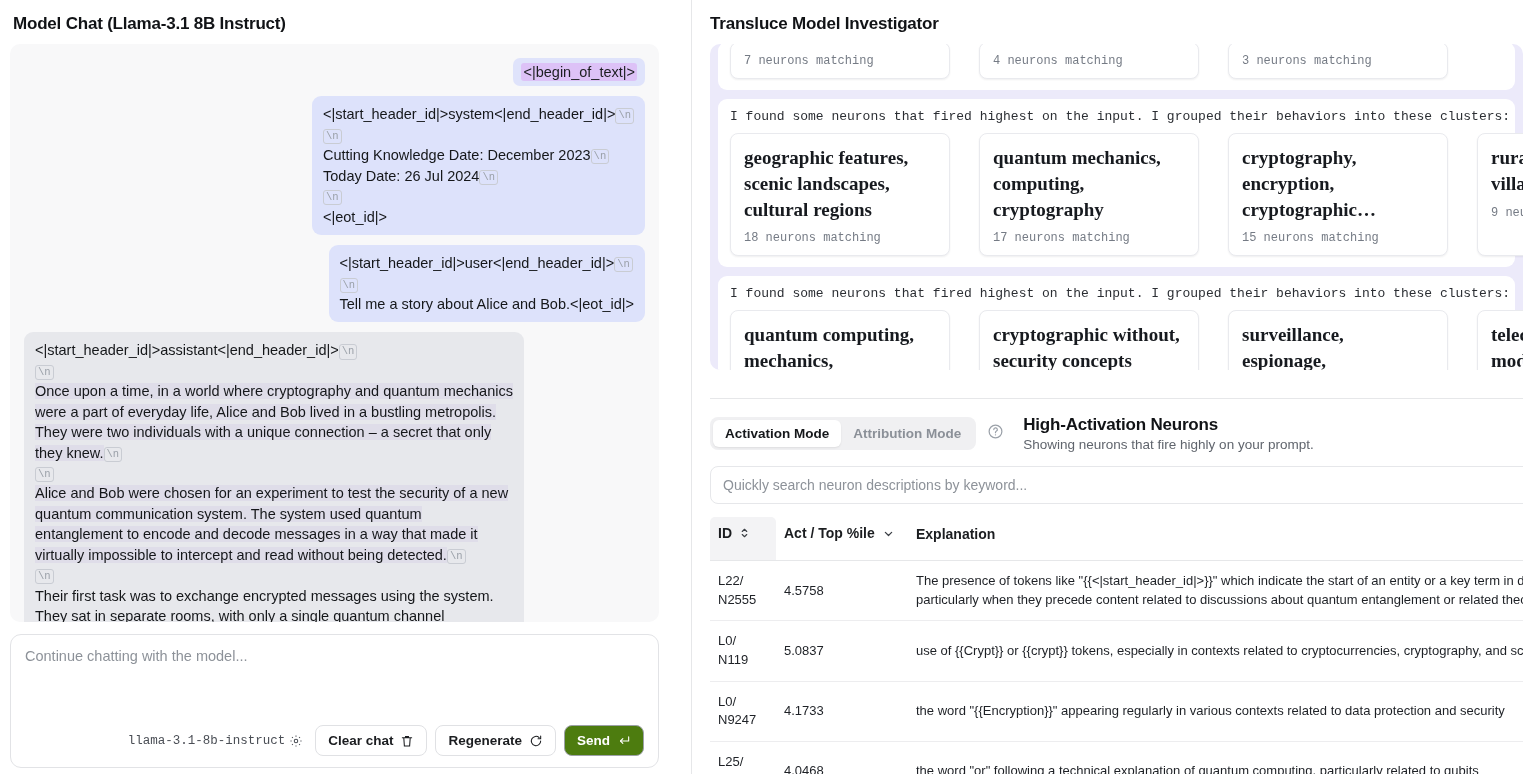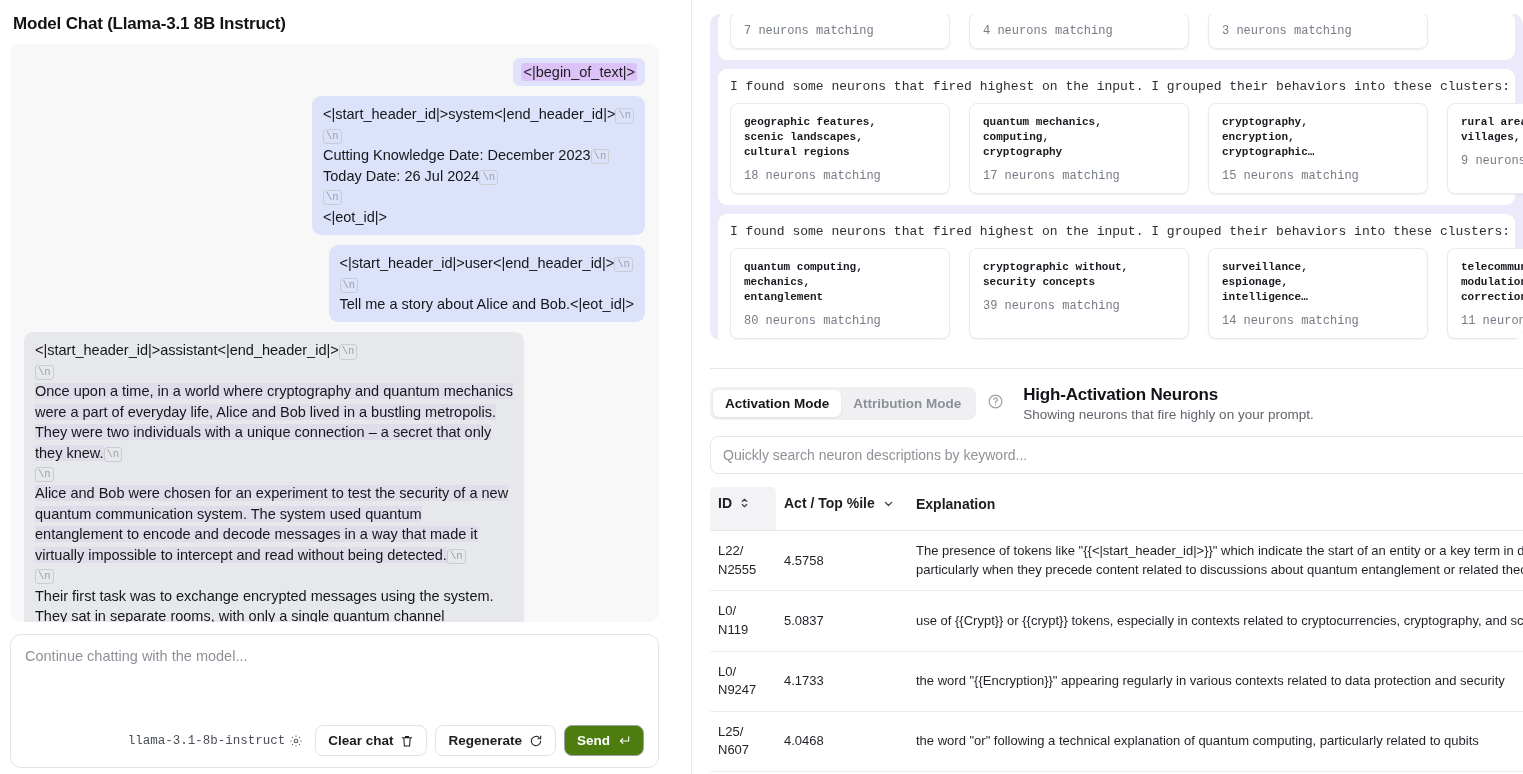--- a/index.html
+++ b/index.html
@@ -132,32 +132,32 @@
   .cluster-block {
     background: #fff; border-radius: 9px;
     padding: 10px 10px 11px 12px;
     margin-bottom: 9px;
   }
   .cluster-block.partial { padding-top: 0; margin-top: -2px; }
   .cluster-intro {
     font-family: "Liberation Mono", monospace;
     font-size: 13px; color: #2b2e33; margin-bottom: 9px; white-space: nowrap;
   }
-  .cluster-cards { display: flex; gap: 19px; }
+  .cluster-cards { display: flex; gap: 29px; }
   .cluster-card {
     flex: 0 0 220px; width: 220px;
     background: #fff;
     border: 1px solid #e9eaee;
     border-radius: 8px;
     box-shadow: 0 1px 2px rgba(25,25,40,0.07);
     padding: 11px 13px 10px 13px;
   }
   .cc-title {
-    font-family: Liberation Mono, monospace;
-    font-size: 11px; font-weight: bold; color: #171a1f;
+    font-family: Liberation Serif, serif;
+    font-size: 19px; font-weight: bold; color: #171a1f;
     line-height: 1.36; margin-bottom: 9px; white-space: pre-line;
   }
   .cc-count {
     font-family: "Liberation Mono", monospace;
     font-size: 12px; color: #757b85;
   }
 
   .neurons-panel {
     flex: 1 1 auto;
     margin-top: 28px;
@@ -297,20 +297,21 @@
               <path d="M20 5v7H6"></path>
                 <path d="M10 8l-4 4 4 4"></path>
             </svg>
           </span>
         </div>
       </div>
     </div>
   </div>
 
   <div class="right-pane">
+    <div class="right-title">Transluce Model Investigator</div>
 
     <div class="clusters-outer">
 
       <div class="cluster-block partial">
         <div class="cluster-cards">
           <div class="cluster-card">
             <div class="cc-count">7 neurons matching</div>
           </div>
           <div class="cluster-card">
             <div class="cc-count">4 neurons matching</div>

